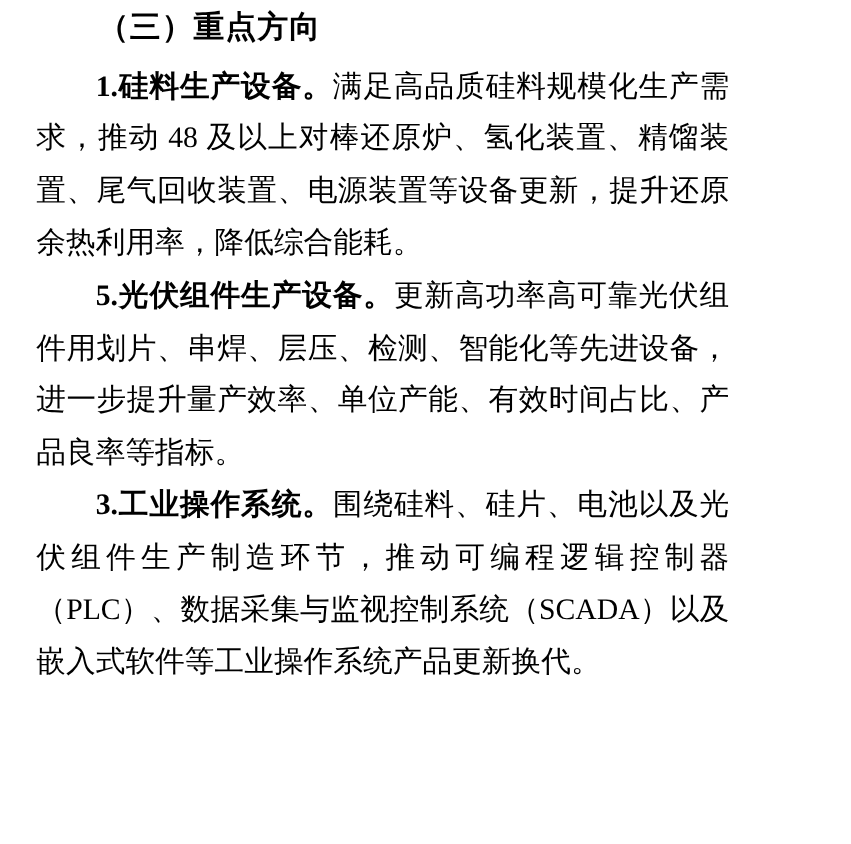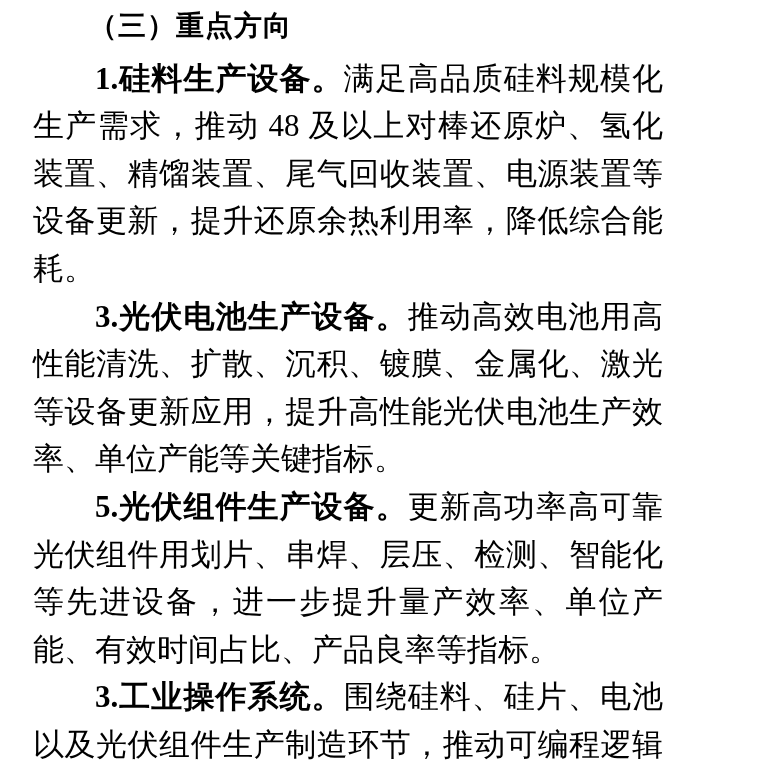--- a/index.html
+++ b/index.html
@@ -25,39 +25,38 @@
     margin: 0 0 5px 0;
     font-size: 28px;
     font-weight: bold;
     line-height: 47.6px;
     text-indent: 2em;
     letter-spacing: 1px;
     white-space: nowrap;
   }
   .doc-paragraph {
     margin: 0;
-    font-size: 31px;
+    font-size: 27px;
     line-height: 47.6px;
     text-align: justify;
     text-justify: inter-character;
     text-indent: 2em;
   }
   .doc-paragraph .lead {
     font-weight: bold;
   }
 </style>
 </head>
 <body>
 
 <div class="doc-page">
 
   <h2 class="doc-heading">（三）重点方向</h2>
 
   <p class="doc-paragraph"><span class="lead">1.硅料生产设备。</span><span>满足高品质硅料规模化生产需求，推动 48 及以上对棒还原炉、氢化装置、精馏装置、尾气回收装置、电源装置等设备更新，提升还原余热利用率，降低综合能耗。</span></p>
 
 
-  <p class="doc-paragraph"><span class="lead">3.光伏电池生产设备。</span><span>推动高效电池用高性能清洗、扩散、沉积、镀膜、金属化、激光等设备更新应用，提升高性能光伏电池生产效率、单位产能等关键指标。</span></p>
 
   <p class="doc-paragraph"><span class="lead">5.光伏组件生产设备。</span><span>更新高功率高可靠光伏组件用划片、串焊、层压、检测、智能化等先进设备，进一步提升量产效率、单位产能、有效时间占比、产品良率等指标。</span></p>
 
   <p class="doc-paragraph"><span class="lead">3.工业操作系统。</span><span>围绕硅料、硅片、电池以及光伏组件生产制造环节，推动可编程逻辑控制器（PLC）、数据采集与监视控制系统（SCADA）以及嵌入式软件等工业操作系统产品更新换代。</span></p>
 
 </div>
 
 </body></html>

